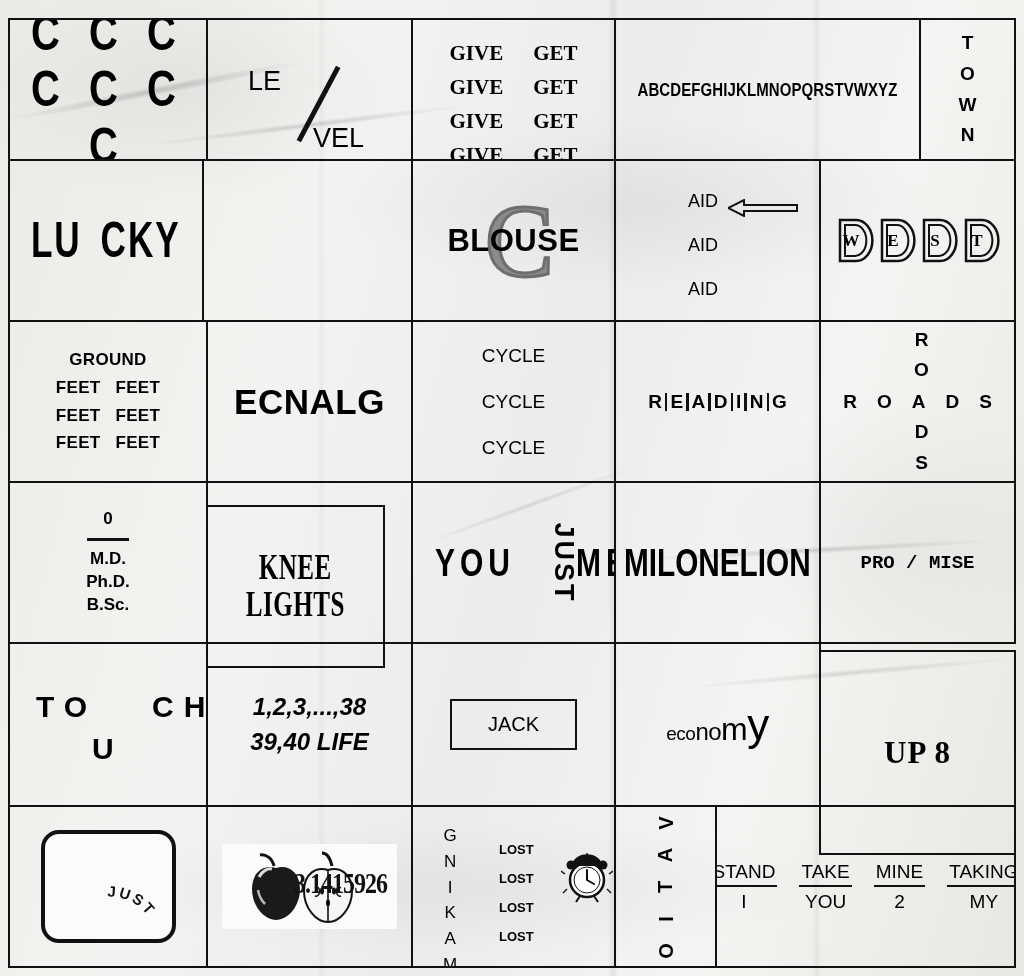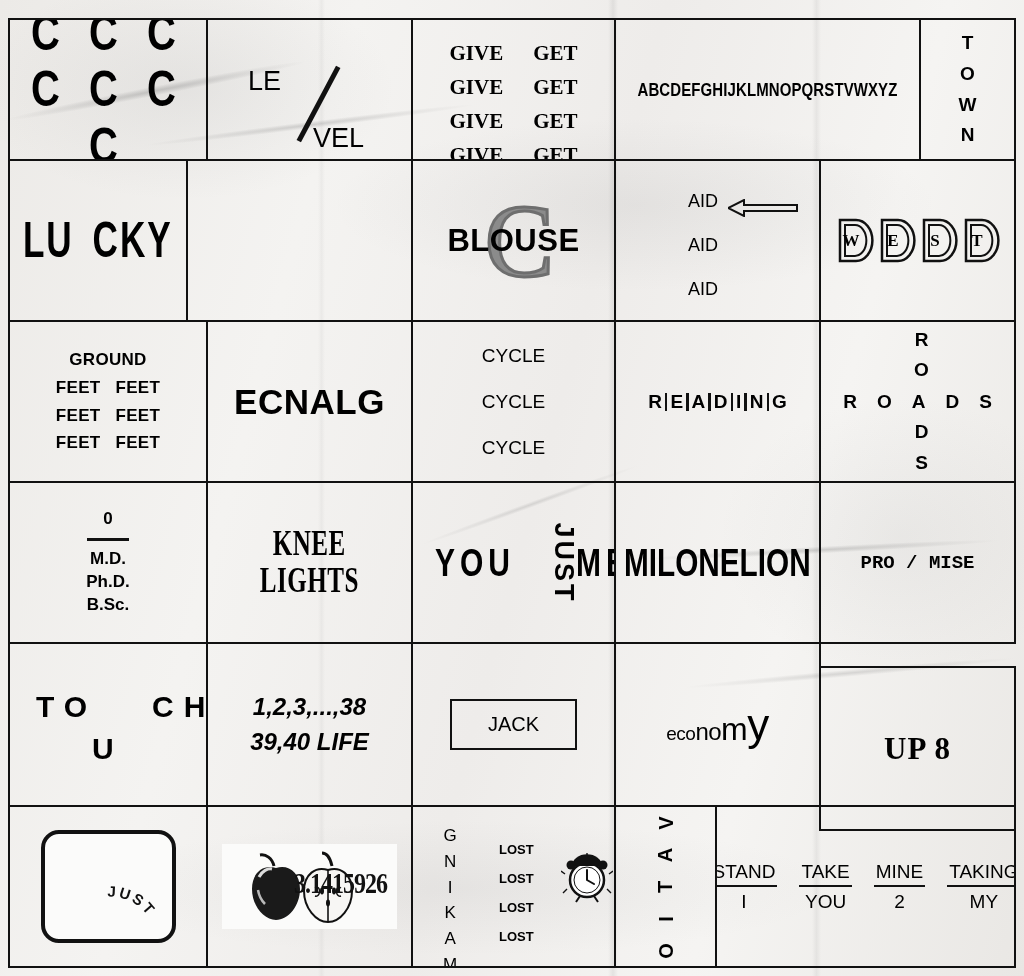--- a/index.html
+++ b/index.html
@@ -251,21 +251,21 @@
 
   <div class="cell" style="left:911px;top:0;width:97px;height:143px;">
     <div class="vert">
       <span>T</span>
       <span>O</span>
       <span>W</span>
       <span>N</span>
     </div>
   </div>
 
-  <div class="cell" style="left:0;top:141px;width:180px;height:163px;">
+  <div class="cell" style="left:0;top:141px;width:196px;height:163px;">
     <div class="lucky">
       <span>LU</span><span class="gap"></span><span>CKY</span>
     </div>
   </div>
 
 
   <div class="cell" style="left:403px;top:141px;width:205px;height:163px;">
     <div class="blbox">
       <div class="bigc"><span>C</span></div>
       <div class="blouse">BLOUSE</div>
@@ -375,21 +375,21 @@
   <div class="cell" style="left:0;top:463px;width:200px;height:163px;">
     <div class="degs">
       <div class="zero">0</div>
       <div class="fbar"></div>
       <div>M.D.</div>
       <div>Ph.D.</div>
       <div>B.Sc.</div>
     </div>
   </div>
 
-  <div class="cell" style="left:198px;top:463px;width:207px;height:163px;">
+  <div class="cell" style="left:198px;top:487px;width:179px;height:163px;">
     <div class="knee stack">
       <div>KNEE</div>
       <div>LIGHTS</div>
     </div>
   </div>
 
   <div class="cell" style="left:403px;top:463px;width:205px;height:163px;">
     <div class="yjm">
       <div class="you"><span class="youin">YOU</span></div>
       <div class="just">JUST</div>
@@ -424,21 +424,21 @@
       <span>JACK</span>
     </div>
   </div>
 
   <div class="cell" style="left:606px;top:624px;width:207px;height:165px;">
     <div class="econ">
       <span class="s1">eco</span><span class="s2">no</span><span class="s3">m</span><span class="s4">y</span>
     </div>
   </div>
 
-  <div class="cell" style="left:811px;top:648px;width:197px;height:165px;">
+  <div class="cell" style="left:811px;top:632px;width:197px;height:205px;">
     <div class="up8">UP 8</div>
   </div>
 
   <div class="cell" style="left:0;top:787px;width:200px;height:163px;">
     <div class="cornerbox">
       <svg class="jw" viewBox="0 0 64 52">
         <defs>
             <path id="arcpath" d="M2 12 A46 46 0 0 1 52 50" fill="none"></path>
           </defs>
         <text font-family="'Liberation Sans',sans-serif" font-size="15" font-weight="bold" fill="#111" letter-spacing="2.5">

